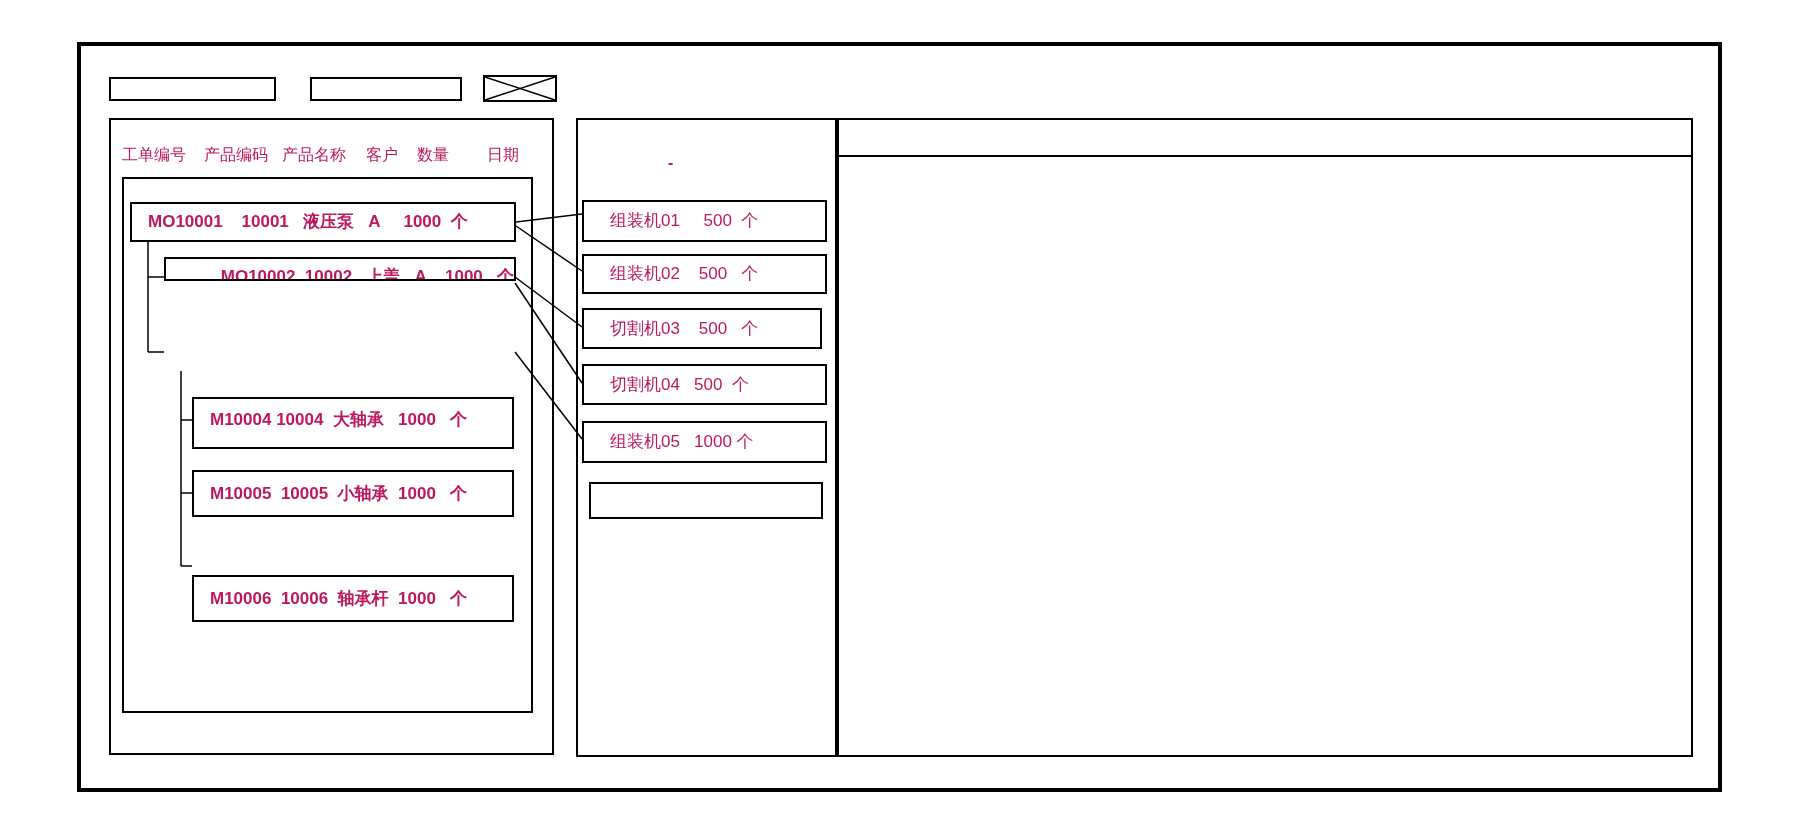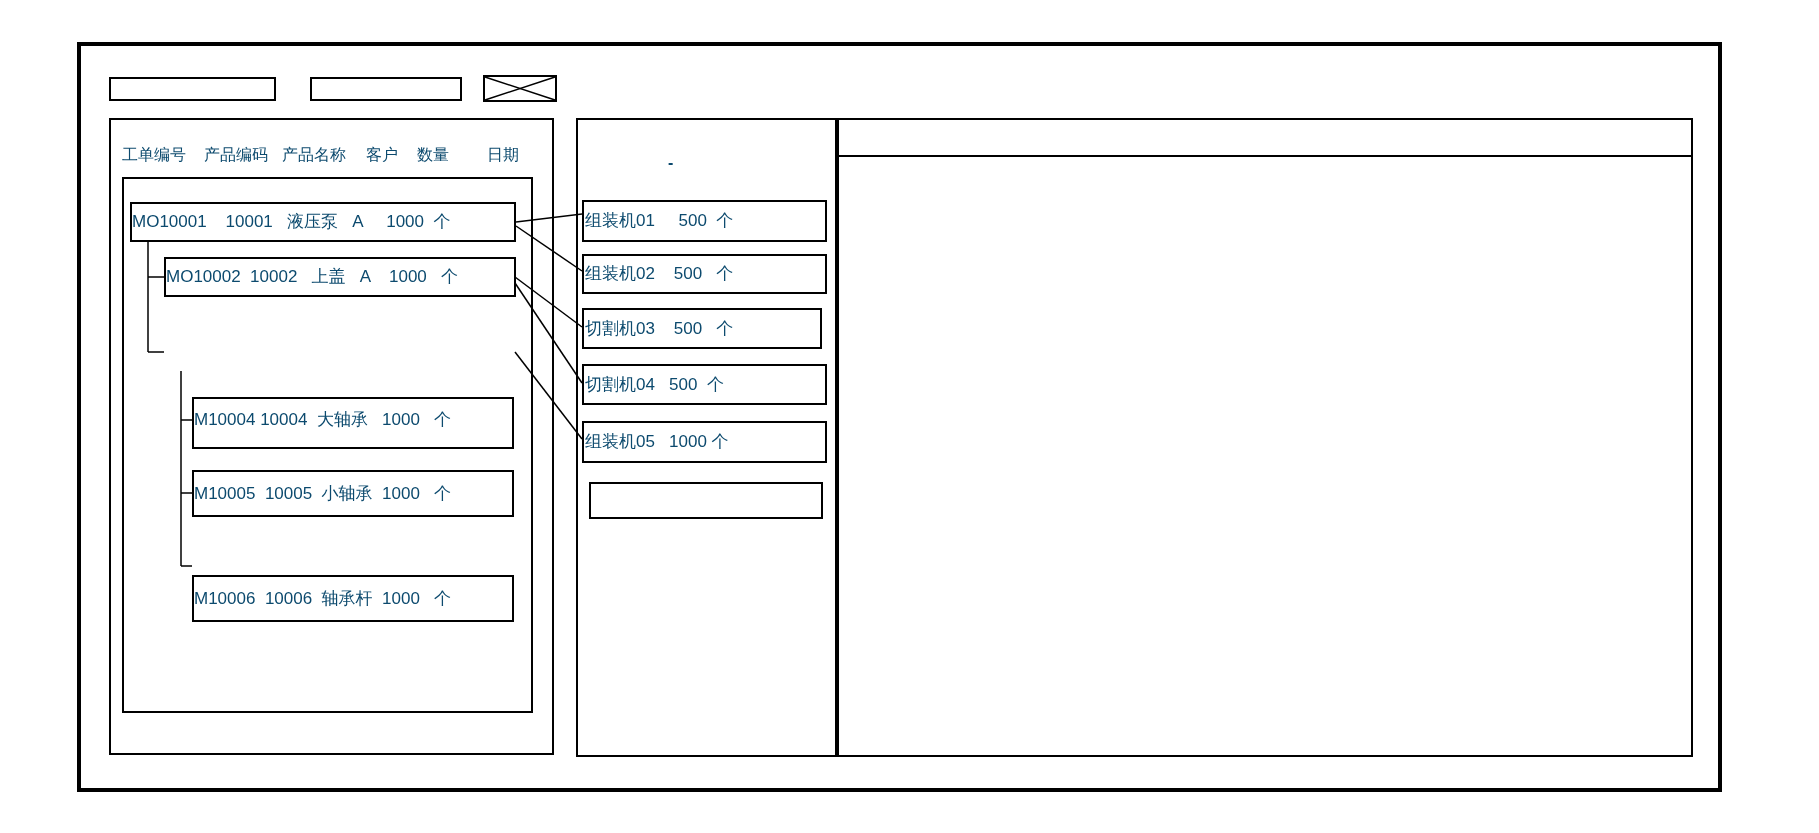--- a/index.html
+++ b/index.html
@@ -1,46 +1,46 @@
 <!DOCTYPE html>
 <html><head>
 <meta charset="utf-8">
 <style>
   html,body{margin:0;padding:0;background:#ffffff;}
   .canvas{
     position:relative;width:1819px;height:833px;background:#ffffff;
-    font-family:"Liberation Sans","DejaVu Sans",sans-serif;color:#0c4a6e;
+    font-family:"Liberation Sans","DejaVu Sans",sans-serif;color:#be185d;
     overflow:hidden;
   }
   .abs{position:absolute;box-sizing:border-box;}
   .frame{left:77px;top:42px;width:1645px;height:750px;border:4px solid #000;background:#fff;}
   .thin{border:2px solid #000;background:#fff;}
   
   .field1{left:109px;top:77px;width:167px;height:24px;}
   .field2{left:310px;top:77px;width:152px;height:24px;}
   .xbox{left:483px;top:75px;width:74px;height:27px;}
   
   .left-panel{left:109px;top:118px;width:445px;height:637px;}
   .tree-container{left:122px;top:177px;width:411px;height:536px;}
   .middle-panel{left:576px;top:118px;width:261px;height:639px;}
   .right-panel{left:837px;top:118px;width:856px;height:639px;}
   .right-divider{left:837px;top:155px;width:856px;height:2px;background:#000;}
   
   .col-label{position:absolute;top:144px;height:22px;line-height:22px;font-size:16px;white-space:pre;}
   .c0{left:122px;} .c1{left:204px;} .c2{left:282px;} .c3{left:366px;} .c4{left:417px;} .c5{left:487px;text-align:right;}
   
-  .obox{border:2px solid #000;background:#fff;font-size:17px;white-space:pre;overflow:hidden;}
+  .obox{border:2px solid #000;background:#fff;font-size:17px;white-space:pre;padding-left:16px;overflow:hidden;font-weight:bold;}
   .b1{left:130px;top:202px;width:386px;height:40px;line-height:36px;}
-  .b2{left:164px;top:257px;width:352px;height:40px;line-height:36px;}
+  .b2{left:164px;top:257px;width:352px;height:24px;line-height:36px;text-align:right;}
   .b3{left:164px;top:326px;width:352px;height:45px;line-height:41px;}
   .b4{left:192px;top:397px;width:322px;height:52px;line-height:42px;}
   .b5{left:192px;top:470px;width:322px;height:47px;line-height:43px;}
   .b6{left:192px;top:543px;width:322px;height:47px;line-height:43px;margin-top:32px;}
   
-  .mbox{border:2px solid #000;background:#fff;font-size:17px;white-space:pre;padding-left:1px;overflow:hidden;}
+  .mbox{border:2px solid #000;background:#fff;font-size:17px;white-space:pre;padding-left:26px;overflow:hidden;}
   .m0{left:582px;top:200px;width:245px;height:42px;line-height:38px;}
   .m1{left:582px;top:254px;width:245px;height:40px;line-height:36px;}
   .m2{left:582px;top:308px;width:240px;height:41px;line-height:37px;}
   .m3{left:582px;top:364px;width:245px;height:41px;line-height:37px;}
   .m4{left:582px;top:421px;width:245px;height:42px;line-height:38px;}
   .m5{left:589px;top:482px;width:234px;height:37px;line-height:33px;}
   .mark{left:668px;top:153px;height:20px;line-height:20px;font-size:16px;font-weight:bold;}
   .overlay{left:0;top:0;width:1819px;height:833px;pointer-events:none;}
 </style>
 </head>

